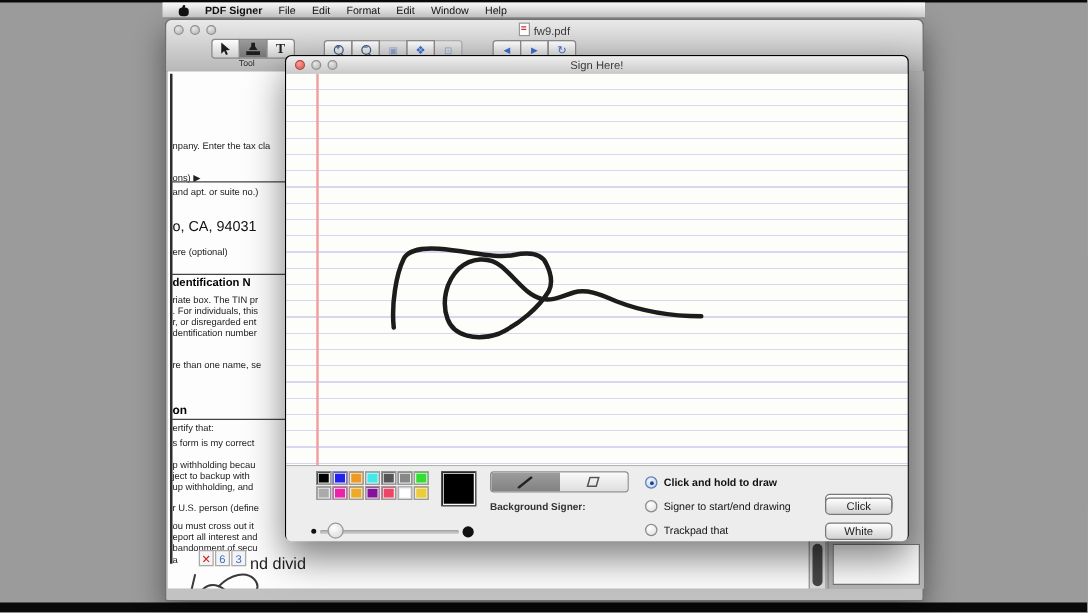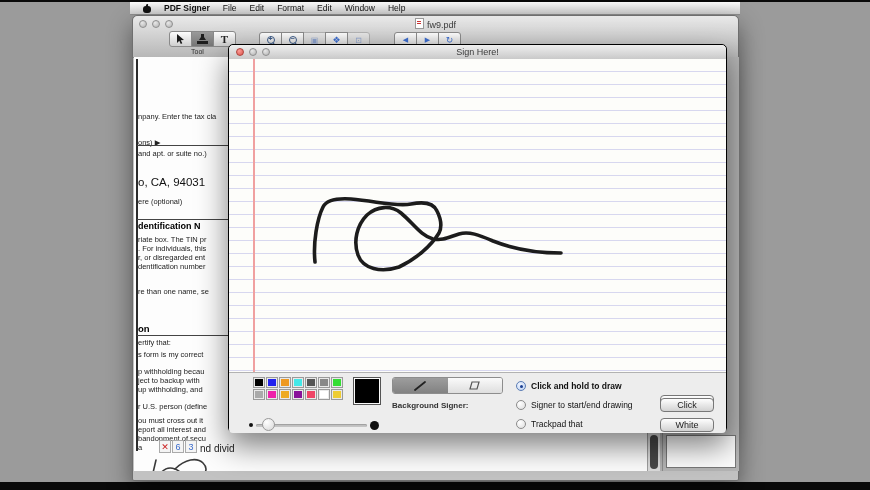--- a/index.html
+++ b/index.html
@@ -46,21 +46,21 @@
   .pleft{position:absolute;left:3px;top:0;width:93px;height:468px;overflow:hidden;}
   .pline{position:absolute;left:1px;width:200px;font-size:7.5px;color:#222;white-space:nowrap;}
   .pline.big{font-size:11.5px;color:#111;}
   .pline.hed{font-weight:bold;font-size:9px;color:#000;}
   .pline.hed2{font-weight:bold;font-size:9.5px;color:#000;}
   .prule{position:absolute;left:3px;width:93px;height:1px;background:#444;}
   .aboxes{position:absolute;left:25px;top:383px;display:flex;gap:1px;}
   .abox{width:12px;height:13px;border:1px solid #aaa;background:#f4f4f4;font-size:9px;color:#3c6ccc;
     display:flex;align-items:center;justify-content:center;box-sizing:border-box;}
   .abox.red{color:#cc2222;}
-  .afterboxes{position:absolute;left:66px;top:386px;font-size:10px;color:#222;white-space:nowrap;}
+  .afterboxes{position:absolute;left:66px;top:386px;font-size:13px;color:#222;white-space:nowrap;}
   .vscroll{position:absolute;left:513px;top:0;width:12px;height:414px;background:#dcdcdc;border-left:1px solid #9e9e9e;}
   .vthumb{position:absolute;left:1.5px;top:378px;width:8px;height:34px;background:#474747;border-radius:4px;}
   .sidebar{position:absolute;left:528px;top:0;width:77px;height:414px;background:#b4b4b4;border-left:1px solid #8c8c8c;}
   .thumbpane{position:absolute;left:3px;top:378px;width:70px;height:33px;background:#fcfcfc;border:1px solid #777;box-sizing:border-box;}
   
   .dialog{position:absolute;left:228px;top:44px;width:499px;height:388px;z-index:20;
     border:1px solid #000000;border-radius:5px 5px 4px 4px;background:#ededed;
     box-shadow:0 14px 30px rgba(0,0,0,.5);box-sizing:border-box;}
   .dhead{position:absolute;left:0;top:0;right:0;height:14px;background:linear-gradient(#efefef,#c9c9c9);
     border-bottom:1px solid #9a9a9a;border-radius:5px 5px 0 0;}

